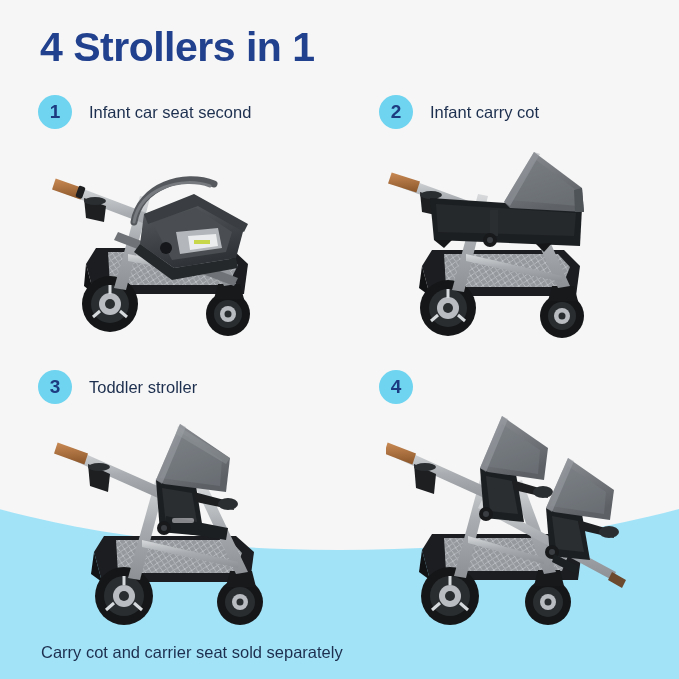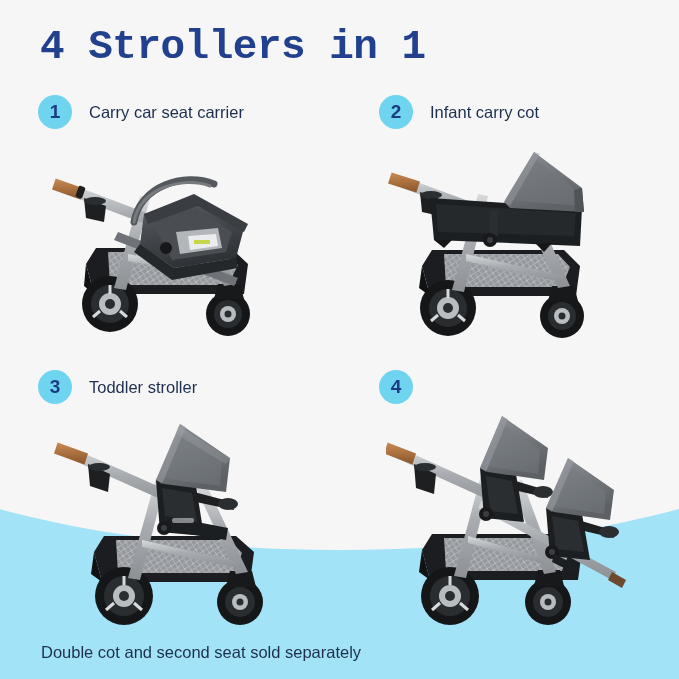--- a/index.html
+++ b/index.html
@@ -109,25 +109,25 @@
         <rect x="0" y="0" width="679" height="209" fill="#a3e3f8"></rect>
       </clipPath>
     </defs>
     <g clip-path="url(#bandclip)">
       <rect x="0" y="0" width="679" height="209" fill="#a3e3f8"></rect>
 
       <ellipse cx="339" cy="-120" rx="560" ry="200" fill="#f6f6f6"></ellipse>
     </g>
   </svg>
 
-  <div class="title" style="color: rgb(33, 64, 141); font-family: Liberation Mono, monospace;">4 Strollers in 1</div>
+  <div class="title" style="color: rgb(33, 64, 141);">4 Strollers in 1</div>
 
   <div class="label-row r1l">
     <div class="badge" style="background: rgb(110, 212, 240);">1</div>
-    <div class="label-text" style="color: rgb(29, 47, 78);">Carry car seat carrier</div>
+    <div class="label-text" style="color: rgb(29, 47, 78);">Infant car seat second</div>
   </div>
 
   <div class="label-row r1r">
     <div class="badge" style="background: rgb(110, 212, 240);">2</div>
     <div class="label-text" style="color: rgb(29, 47, 78); text-align: right;">Infant carry cot</div>
   </div>
 
   <div class="label-row r2l">
     <div class="badge" style="background: rgb(110, 212, 240);">3</div>
     <div class="label-text" style="color: rgb(29, 47, 78);">Toddler stroller</div>
@@ -412,15 +412,15 @@
       <ellipse cx="223" cy="128" rx="10" ry="6" fill="#2b2e31"></ellipse>
       <path d="M160 104 L182 54 L228 86 L224 116 L168 108 Z" fill="url(#canopy4)"></path>
       <path d="M164 102 L182 62 L220 88 L218 110 Z" fill="#757a7f" opacity="0.55"></path>
       <path d="M160 104 L182 54 L188 57 L166 108 Z" fill="#a0a4a9" opacity="0.5"></path>
       <circle cx="166" cy="148" r="7" fill="#17191b"></circle>
       <circle cx="166" cy="148" r="3" fill="#3a3e42"></circle>
       <path d="M168 150 L192 162 L190 170 L166 158 Z" fill="#1c1f22"></path>
     </svg>
   </div>
 
-  <div class="footnote" style="color: rgb(29, 47, 78);">Double cot and second seat sold separately</div>
+  <div class="footnote" style="color: rgb(29, 47, 78);">Carry cot and carrier seat sold separately</div>
 
 </div>
 
 </body></html>

